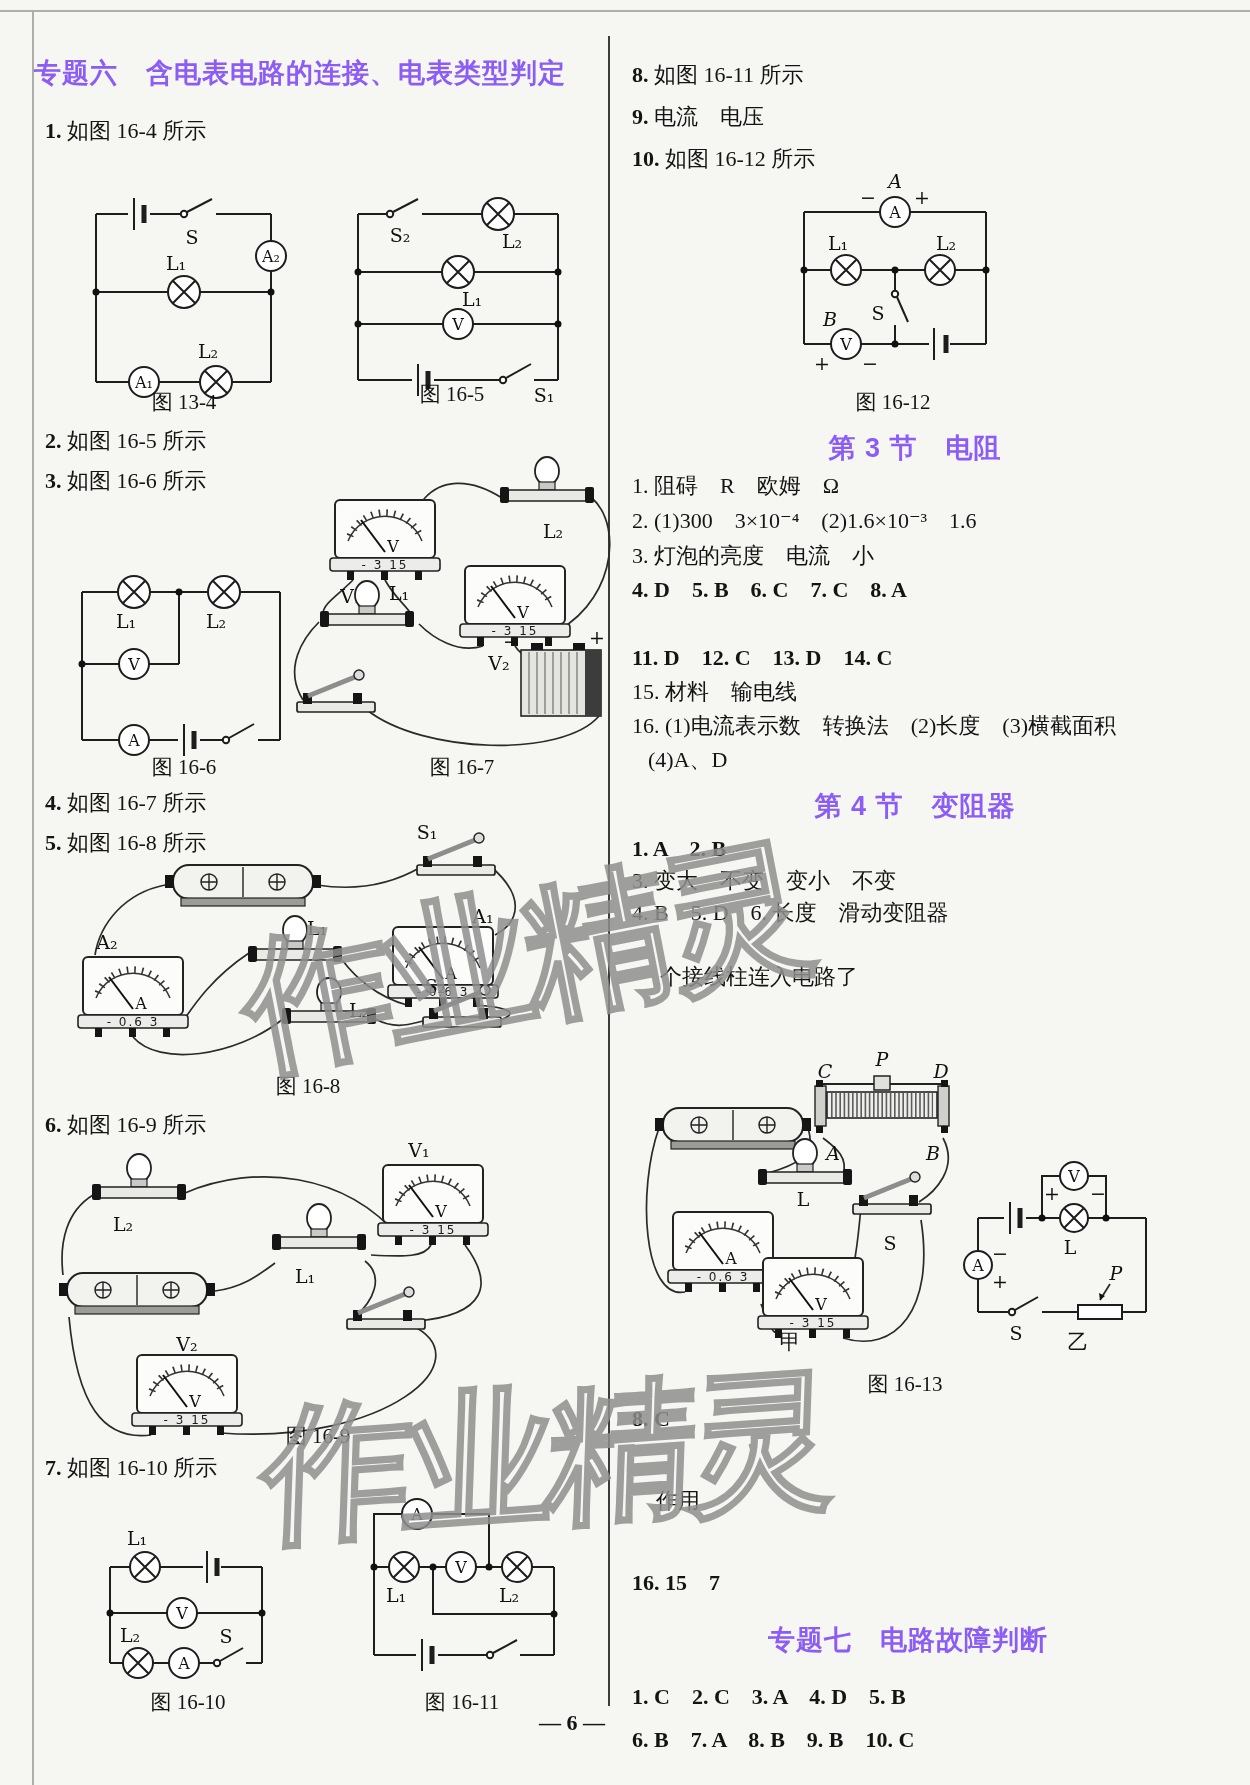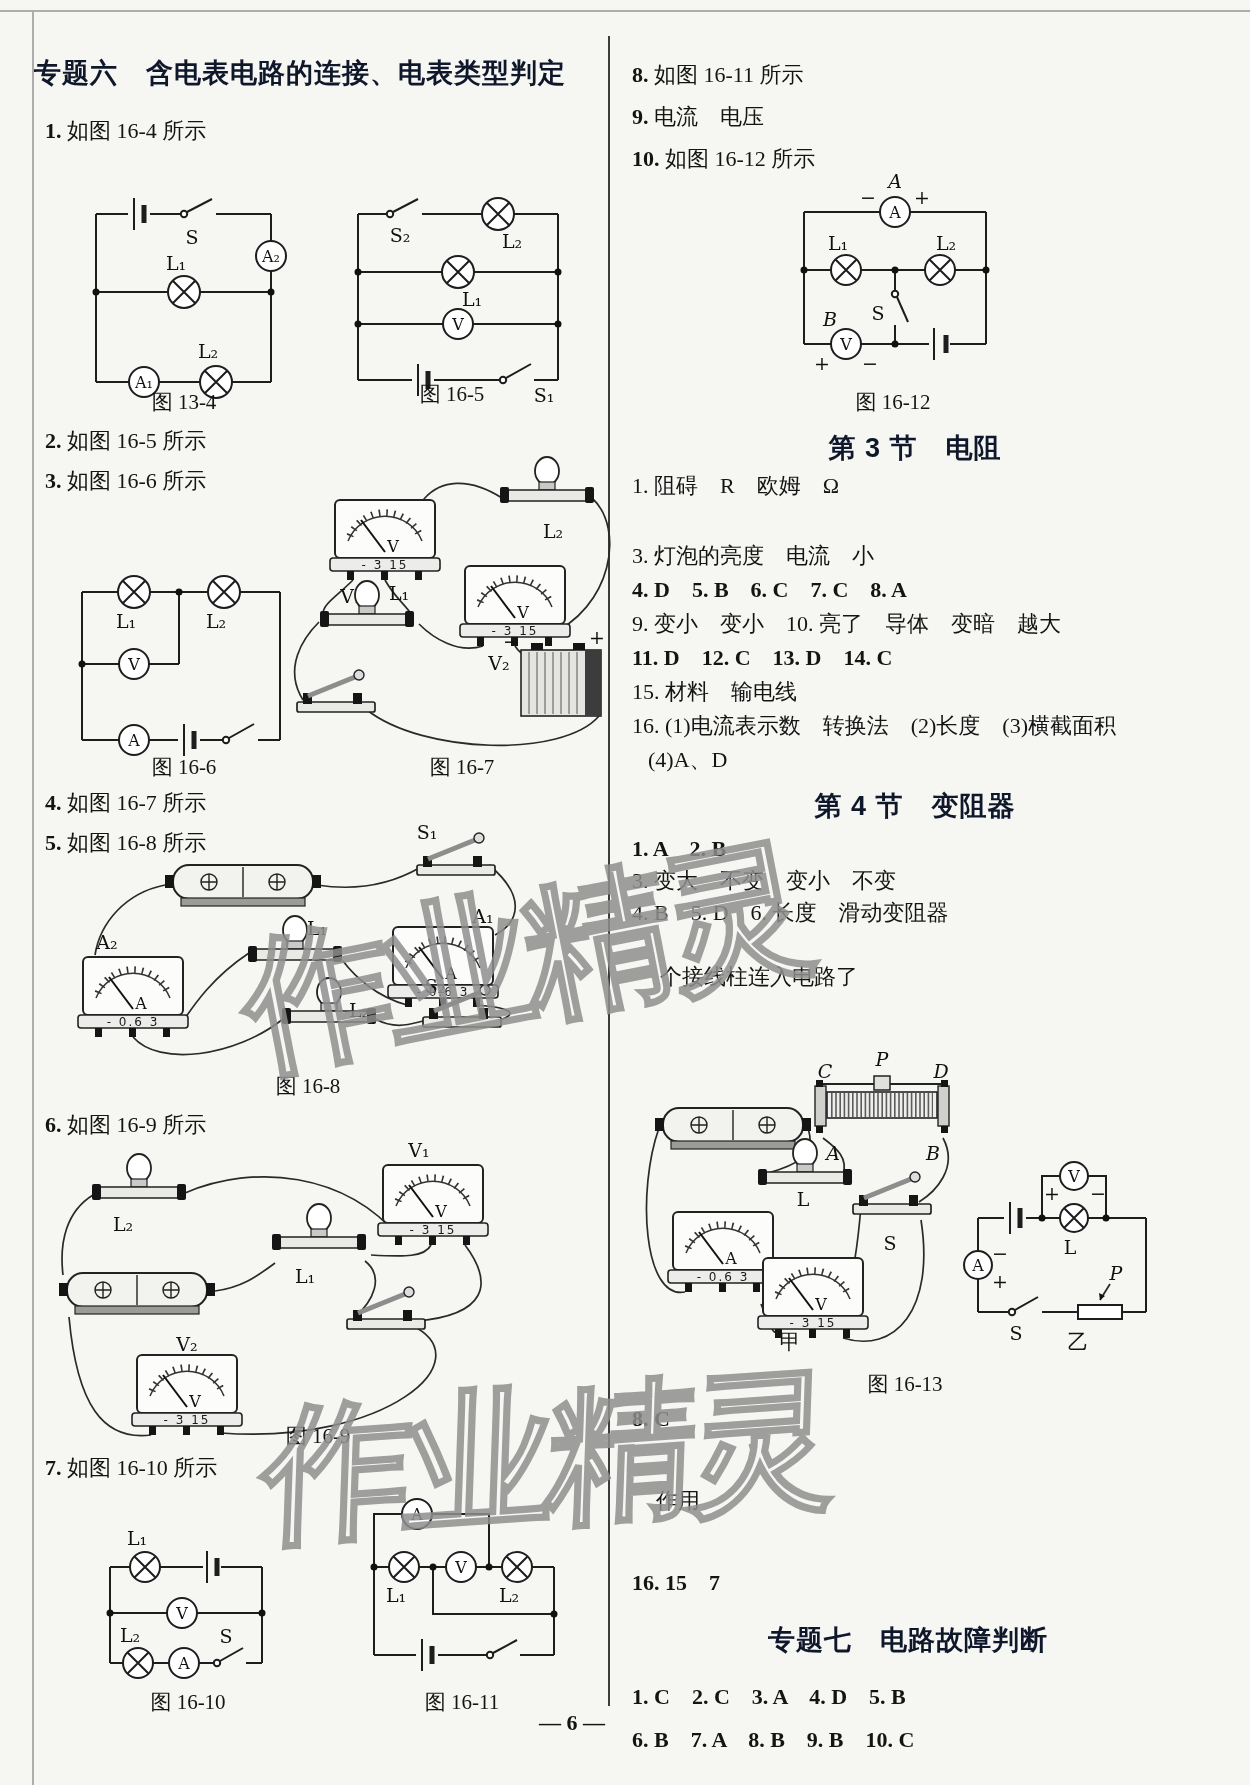--- a/index.html
+++ b/index.html
@@ -3,21 +3,21 @@
 <meta charset="utf-8">
 <style>
   html,body{margin:0;padding:0;background:#e8e8e6}
   #page{position:relative;width:1250px;height:1785px;background:#f6f6f3;overflow:hidden;
         font-family:"Liberation Serif","DejaVu Serif",serif;color:#141414}
   .hair{position:absolute;background:#adadab;z-index:1}
   .divider{position:absolute;background:#3c3c3c;z-index:1}
   .ln{position:absolute;font-size:22px;white-space:nowrap;z-index:3;line-height:1.2}
   .num{font-weight:bold}
   .b{font-weight:bold}
-  .h1{position:absolute;font:bold 27px "Liberation Sans","DejaVu Sans",sans-serif;color:#0f172a;
+  .h1{position:absolute;font:bold 27px "Liberation Sans","DejaVu Sans",sans-serif;color:#8b5cf6;
       white-space:nowrap;z-index:3;transform:translateX(-50%);letter-spacing:1px}
   .cap{position:absolute;font-size:21px;white-space:nowrap;z-index:3;transform:translateX(-50%)}
   .foot{position:absolute;font-size:22px;font-weight:bold;z-index:3;transform:translateX(-50%)}
   .wm{position:absolute;font:bold 150px "Liberation Sans","DejaVu Sans",sans-serif;color:transparent;
       -webkit-text-stroke:2.5px #8f8f8f;white-space:nowrap;z-index:40;pointer-events:none;
       letter-spacing:-8px;opacity:.85}
   #wm1{left:240px;top:858px;transform:rotate(-11deg)}
   #wm2{left:262px;top:1358px;transform:rotate(-4deg) skewX(-6deg)}
   svg{position:absolute;overflow:visible;z-index:2}
   .w{fill:none;stroke:#1d1d1d;stroke-width:2}
@@ -77,23 +77,23 @@
   <div class="cap" style="left:188px;top:1688px">图 16-10</div>
   <div class="cap" style="left:462px;top:1688px">图 16-11</div>
 
   <div class="ln" style="left:632px;top:62px"><span class="num">8.</span> <span>如图 16-11 所示</span></div>
   <div class="ln" style="left:632px;top:104px"><span class="num">9.</span> <span>电流　电压</span></div>
   <div class="ln" style="left:632px;top:146px"><span class="num">10.</span> <span>如图 16-12 所示</span></div>
   <div class="cap" style="left:893px;top:388px">图 16-12</div>
 
   <div class="h1" style="left:915px;top:430px">第 3 节　电阻</div>
   <div class="ln" style="left:632px;top:473px">1. 阻碍　R　欧姆　Ω</div>
+  <div class="ln" style="left:632px;top:508px">2. (1)300　3×10⁻⁴　(2)1.6×10⁻³　1.6</div>
   <div class="ln" style="left:632px;top:543px">3. 灯泡的亮度　电流　小</div>
   <div class="ln b" style="left:632px;top:577px">4. D　5. B　6. C　7. C　8. A</div>
-  <div class="ln" style="left:632px;top:611px">9. 变小　变小　10. 亮了　导体　变暗　越大</div>
   <div class="ln b" style="left:632px;top:645px">11. D　12. C　13. D　14. C</div>
   <div class="ln" style="left:632px;top:679px">15. 材料　输电线</div>
   <div class="ln" style="left:632px;top:713px">16. (1)电流表示数　转换法　(2)长度　(3)横截面积</div>
   <div class="ln" style="left:648px;top:747px">(4)A、D</div>
 
   <div class="h1" style="left:915px;top:788px">第 4 节　变阻器</div>
   <div class="ln b" style="left:632px;top:836px">1. A　2. B</div>
   <div class="ln" style="left:632px;top:868px">3. 变大　不变　变小　不变</div>
   <div class="ln" style="left:632px;top:900px">4. B　5. D　6. 长度　滑动变阻器</div>
   <div class="ln" style="left:660px;top:964px">个接线柱连入电路了</div>

